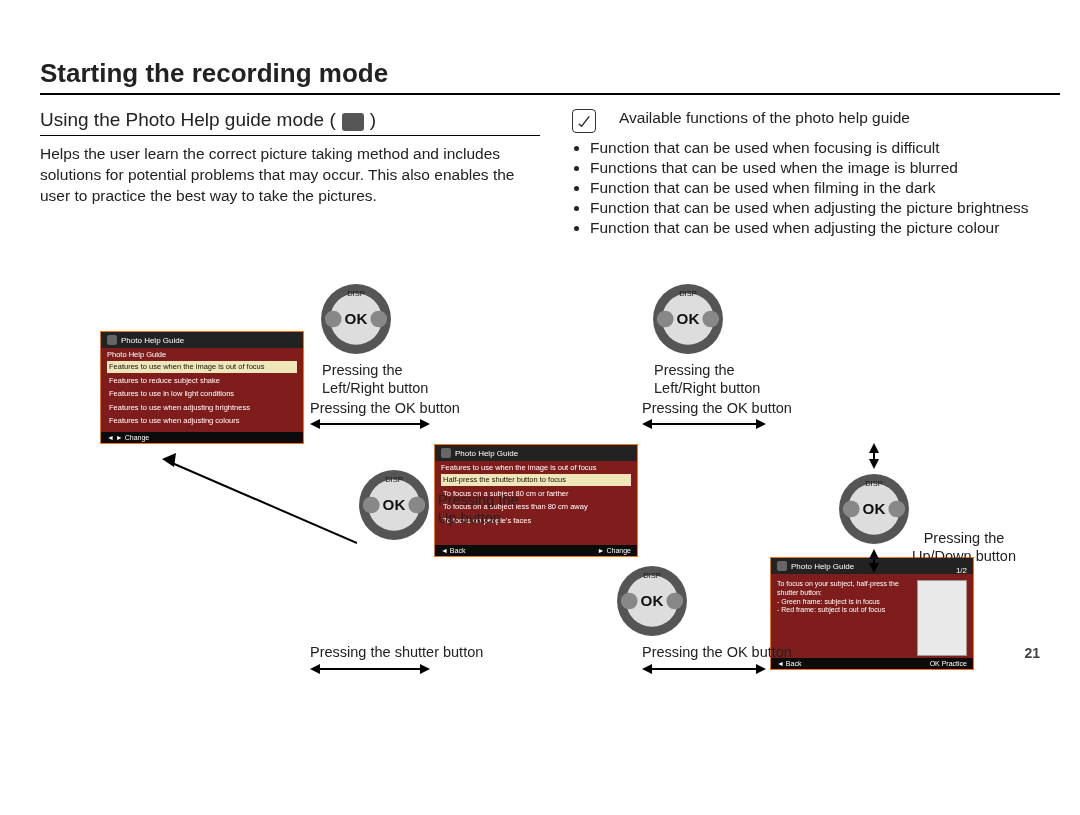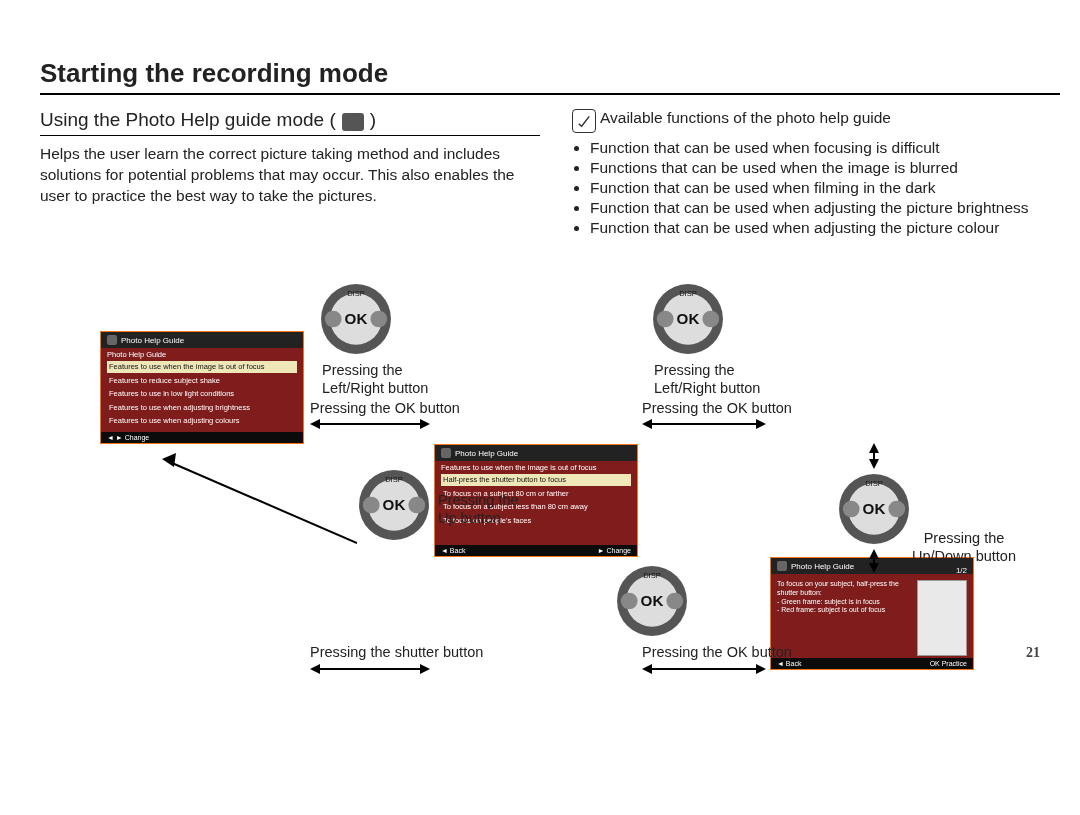--- a/index.html
+++ b/index.html
@@ -49,21 +49,21 @@
     background: #555; border-radius: 3px;
     display: inline-block;
   }
   .body-text {
     font-size: 15.5px;
     line-height: 1.35;
   }
   .note-row {
     display: flex;
     align-items: flex-start;
-    gap: 4px;
+    gap: 23px;
     font-size: 15.5px;
     margin-bottom: 6px;
   }
   .note-icon {
     width: 22px; height: 22px;
     border: 1.8px solid #333;
     border-radius: 4px;
     display: flex; align-items: center; justify-content: center;
     flex-shrink: 0;
   }
@@ -147,21 +147,21 @@
   .arrow-v::after {
     content:""; width:0; height:0;
     border-left:5px solid transparent;
     border-right:5px solid transparent;
   }
   .arrow-v::before { border-bottom:10px solid #000; }
   .arrow-v::after  { border-top:10px solid #000; }
 
   .page-number {
     position:absolute; right:40px; bottom:14px;
-    font-size:14px; font-weight:bold; color:#444;font-family:Liberation Serif, serif;
+    font-size:14px; font-weight:bold; color:#444;
   }
   .fn-caption {
     position:absolute; left:0; right:0; bottom:40px;
     text-align:center; font-size:15px;
   }
 </style>
 </head>
 <body>
 
 <div class="page">

